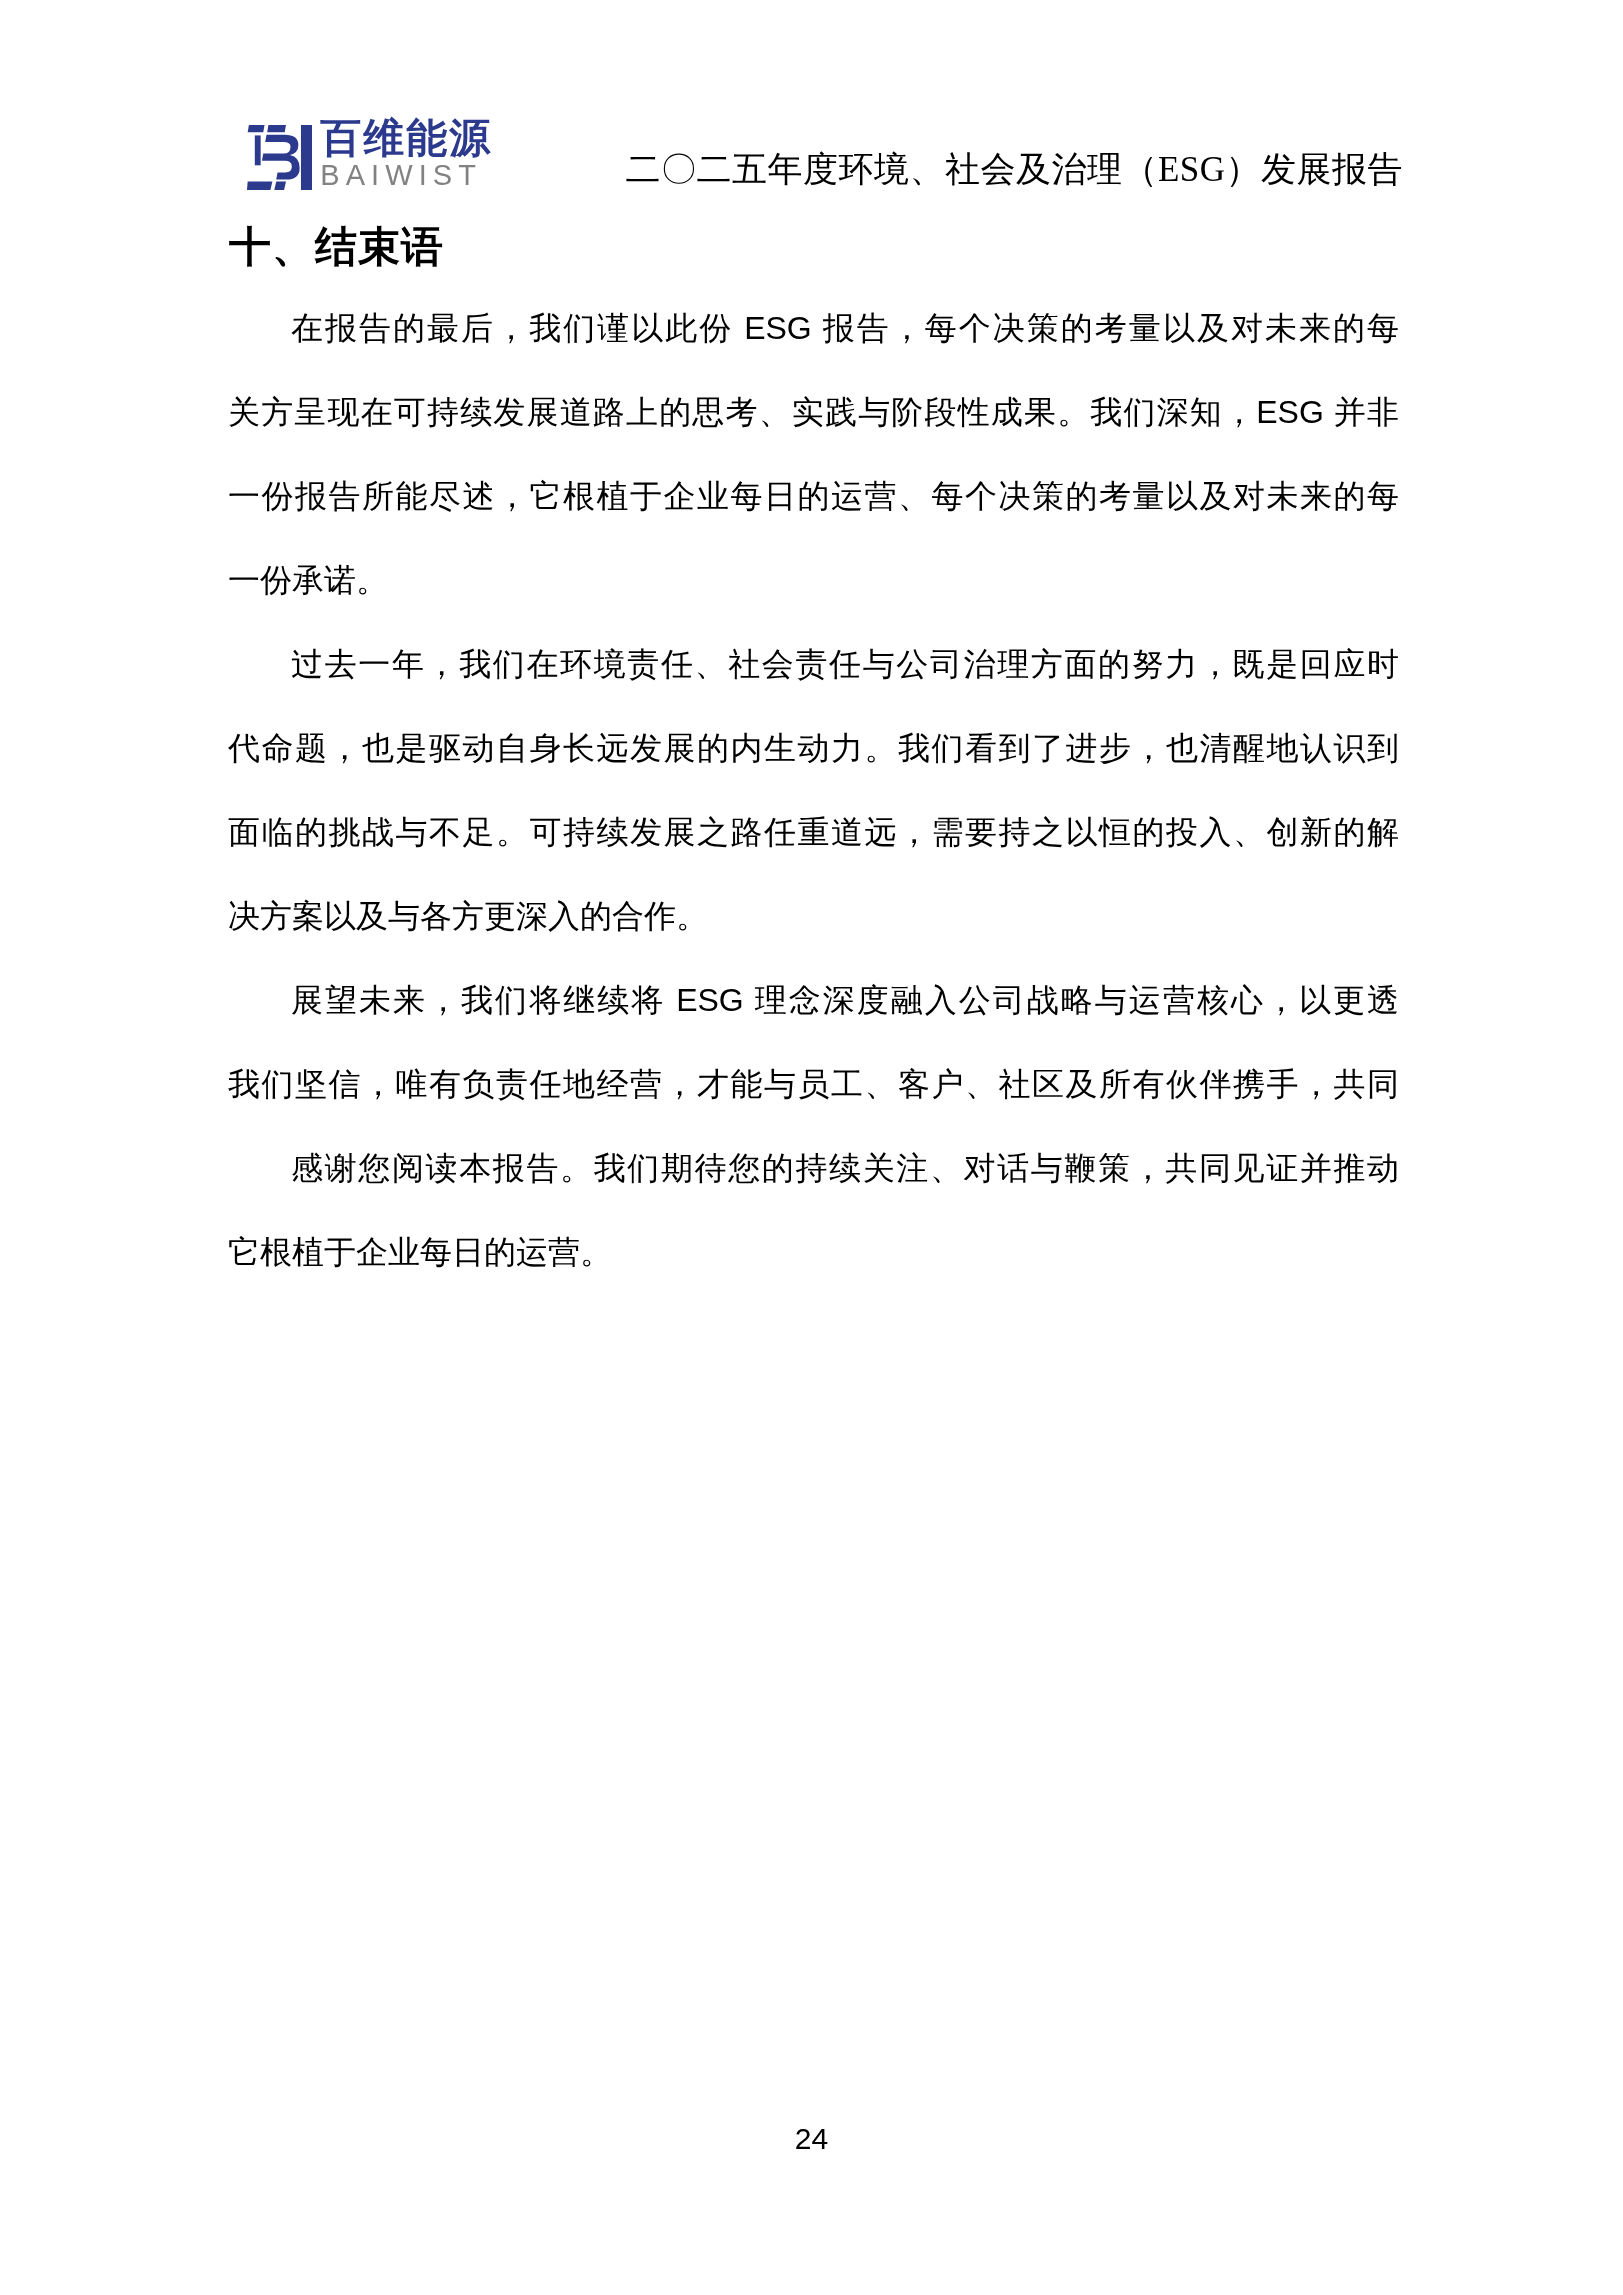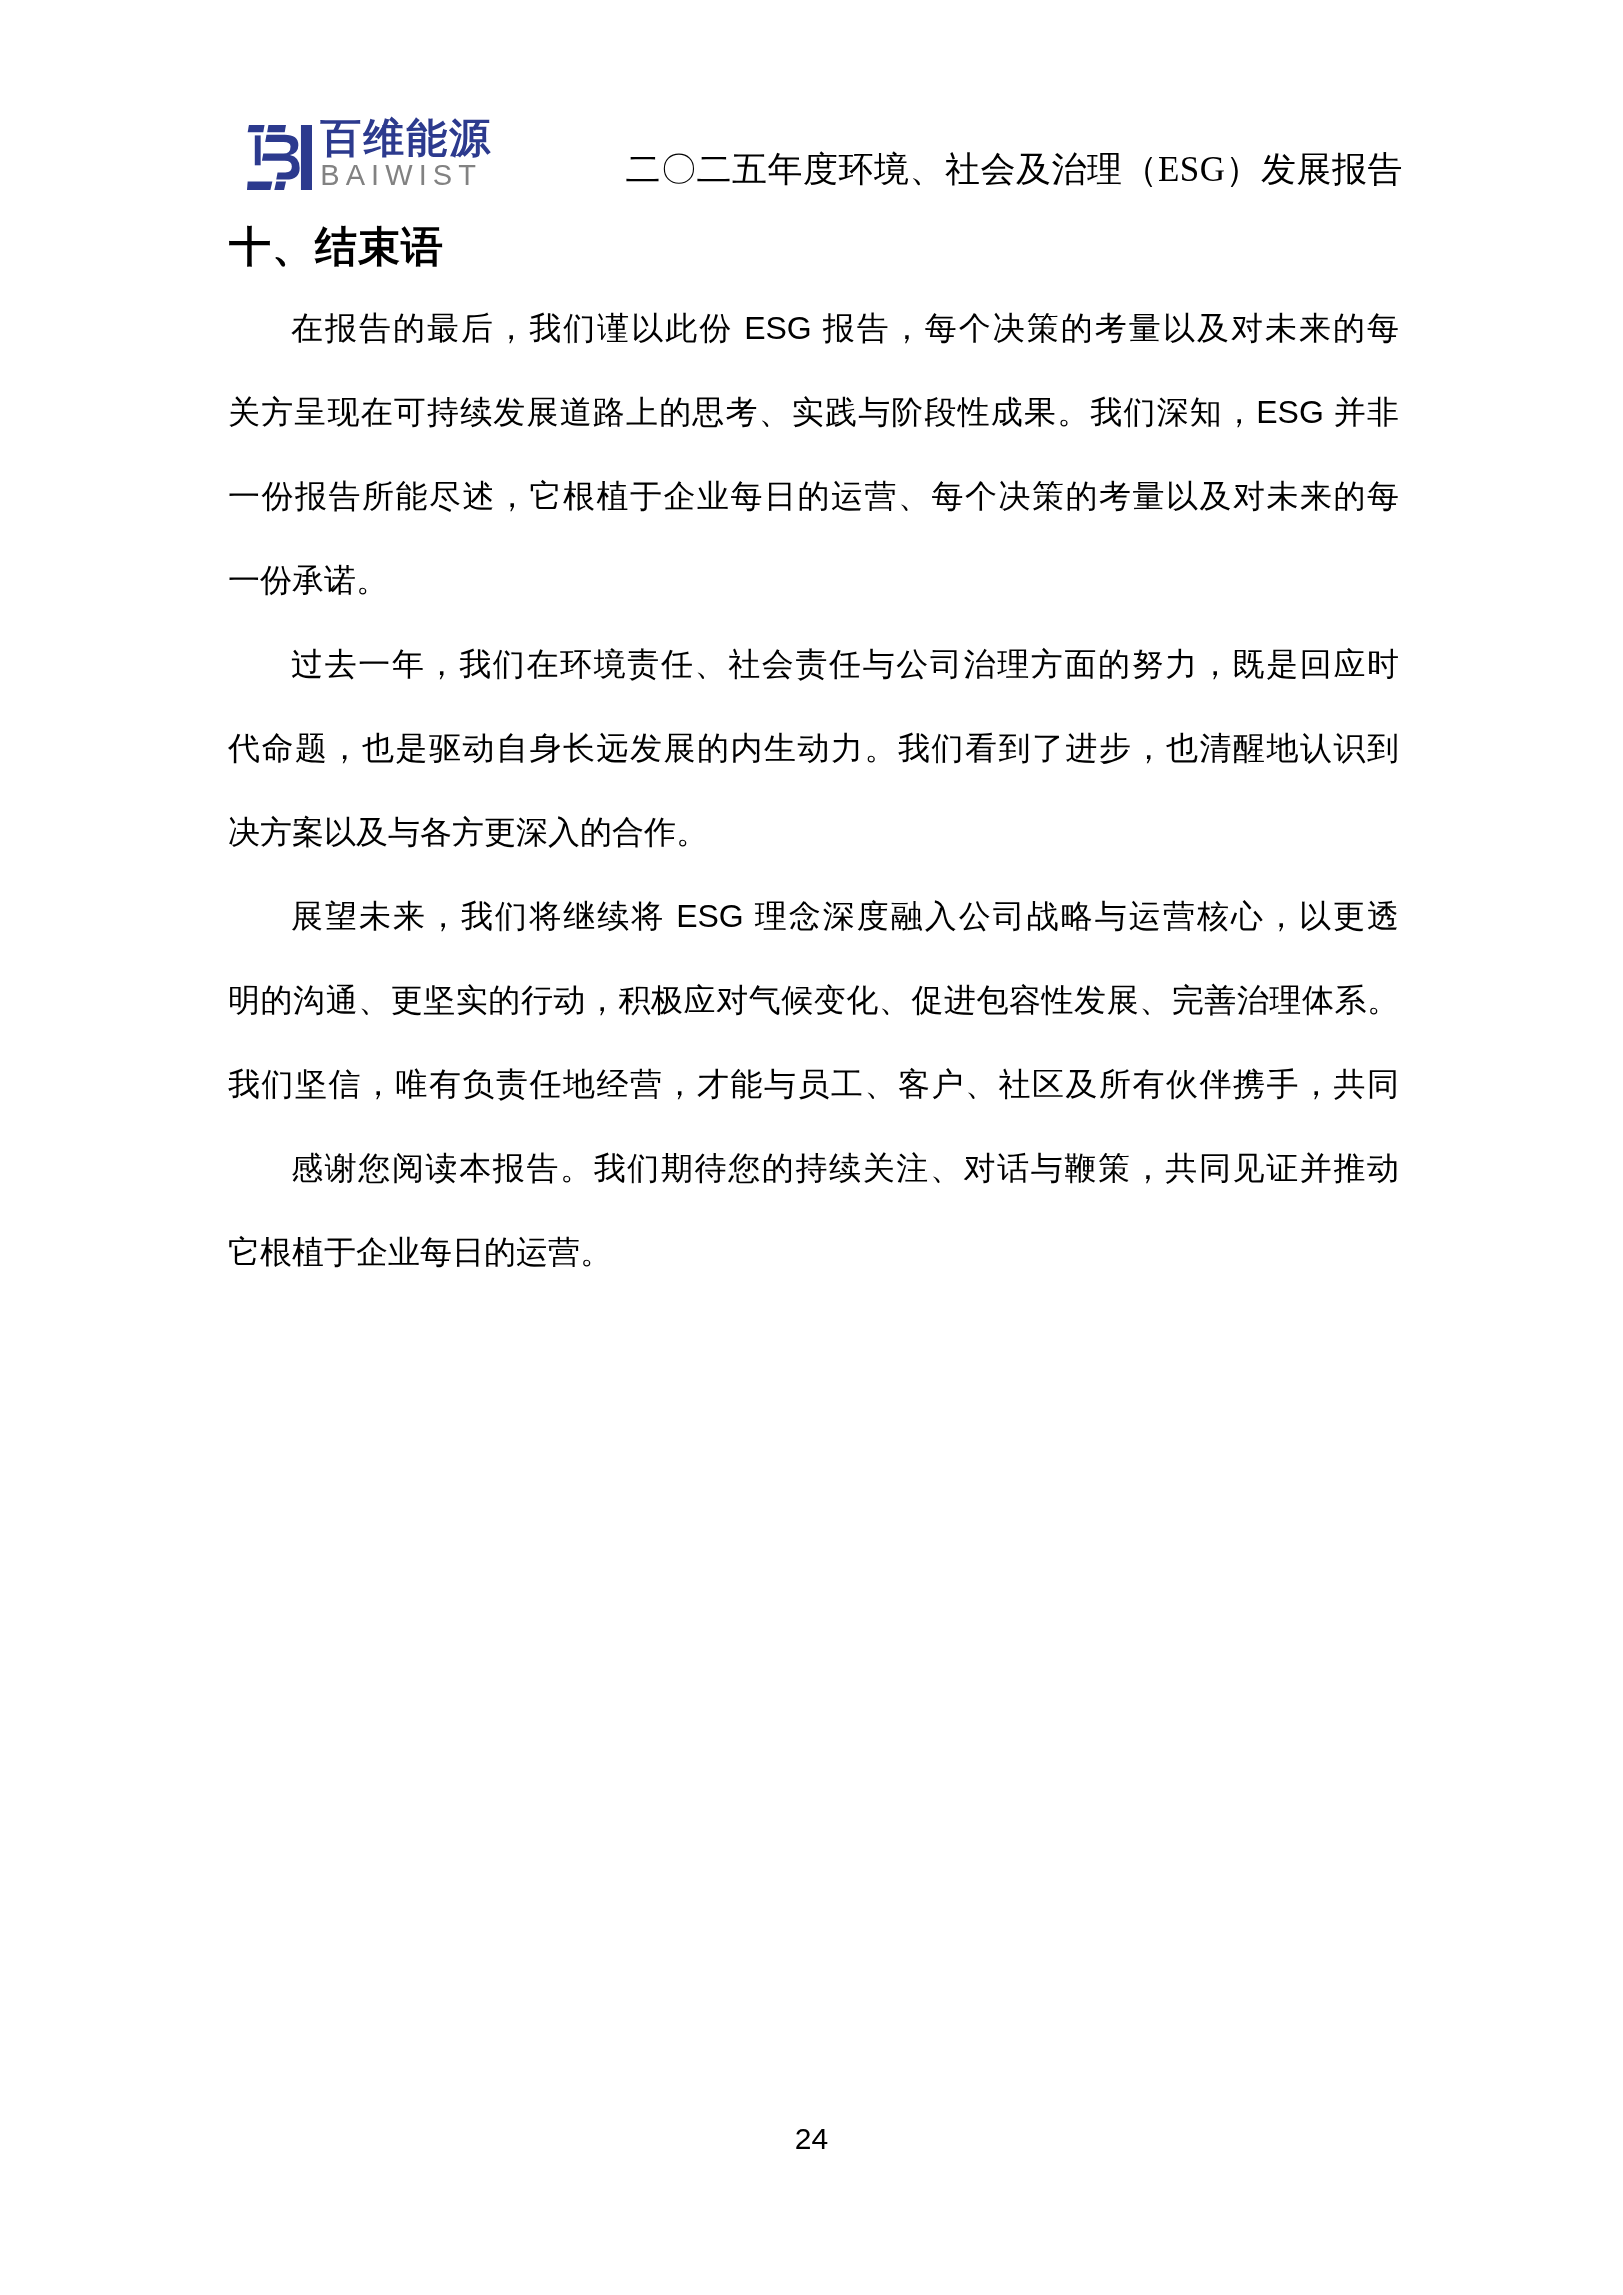--- a/index.html
+++ b/index.html
@@ -130,25 +130,25 @@
   <div class="body-text">
     <div class="paragraph">
       <div class="body-line first">在报告的最后，我们谨以此份 ESG 报告，每个决策的考量以及对未来的每</div>
       <div class="body-line">关方呈现在可持续发展道路上的思考、实践与阶段性成果。我们深知，ESG 并非</div>
       <div class="body-line">一份报告所能尽述，它根植于企业每日的运营、每个决策的考量以及对未来的每</div>
       <div class="body-line last">一份承诺。</div>
     </div>
     <div class="paragraph">
       <div class="body-line first">过去一年，我们在环境责任、社会责任与公司治理方面的努力，既是回应时</div>
       <div class="body-line">代命题，也是驱动自身长远发展的内生动力。我们看到了进步，也清醒地认识到</div>
+      <div class="body-line">面临的挑战与不足。可持续发展之路任重道远，需要持之以恒的投入、创新的解</div>
       <div class="body-line last">决方案以及与各方更深入的合作。</div>
     </div>
     <div class="paragraph">
       <div class="body-line first">展望未来，我们将继续将 ESG 理念深度融入公司战略与运营核心，以更透</div>
-      <div class="body-line">明的沟通、更坚实的行动，积极应对气候变化、促进包容性发展、完善治理体系。</div>
       <div class="body-line">我们坚信，唯有负责任地经营，才能与员工、客户、社区及所有伙伴携手，共同</div>
     </div>
     <div class="paragraph">
       <div class="body-line first">感谢您阅读本报告。我们期待您的持续关注、对话与鞭策，共同见证并推动</div>
       <div class="body-line last">它根植于企业每日的运营。</div>
     </div>
   </div>
 
   <div class="page-number">24</div>
 

